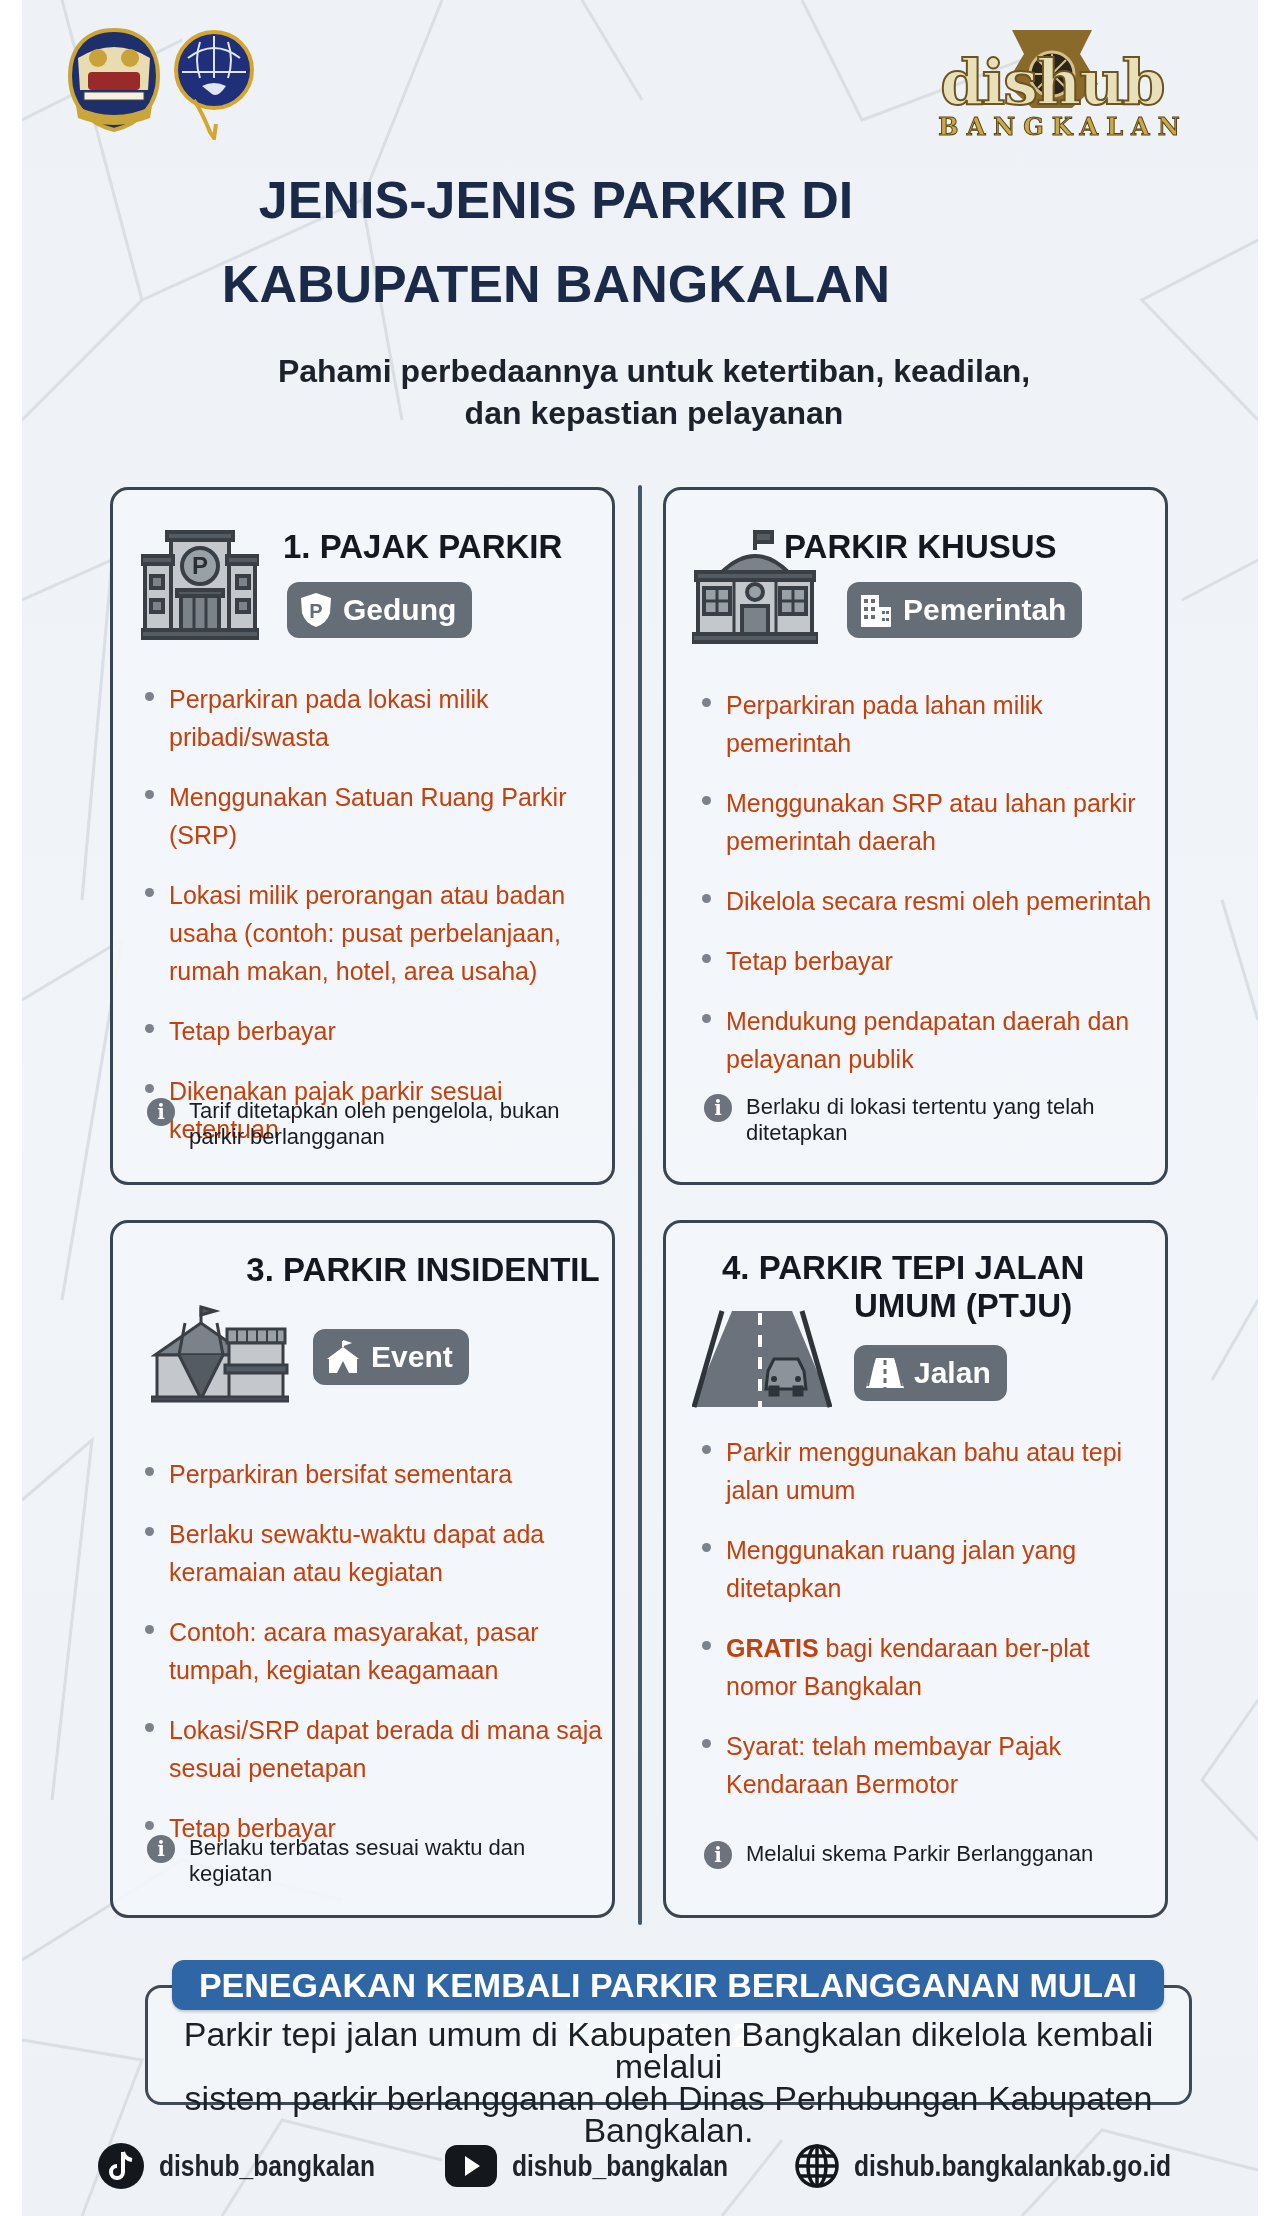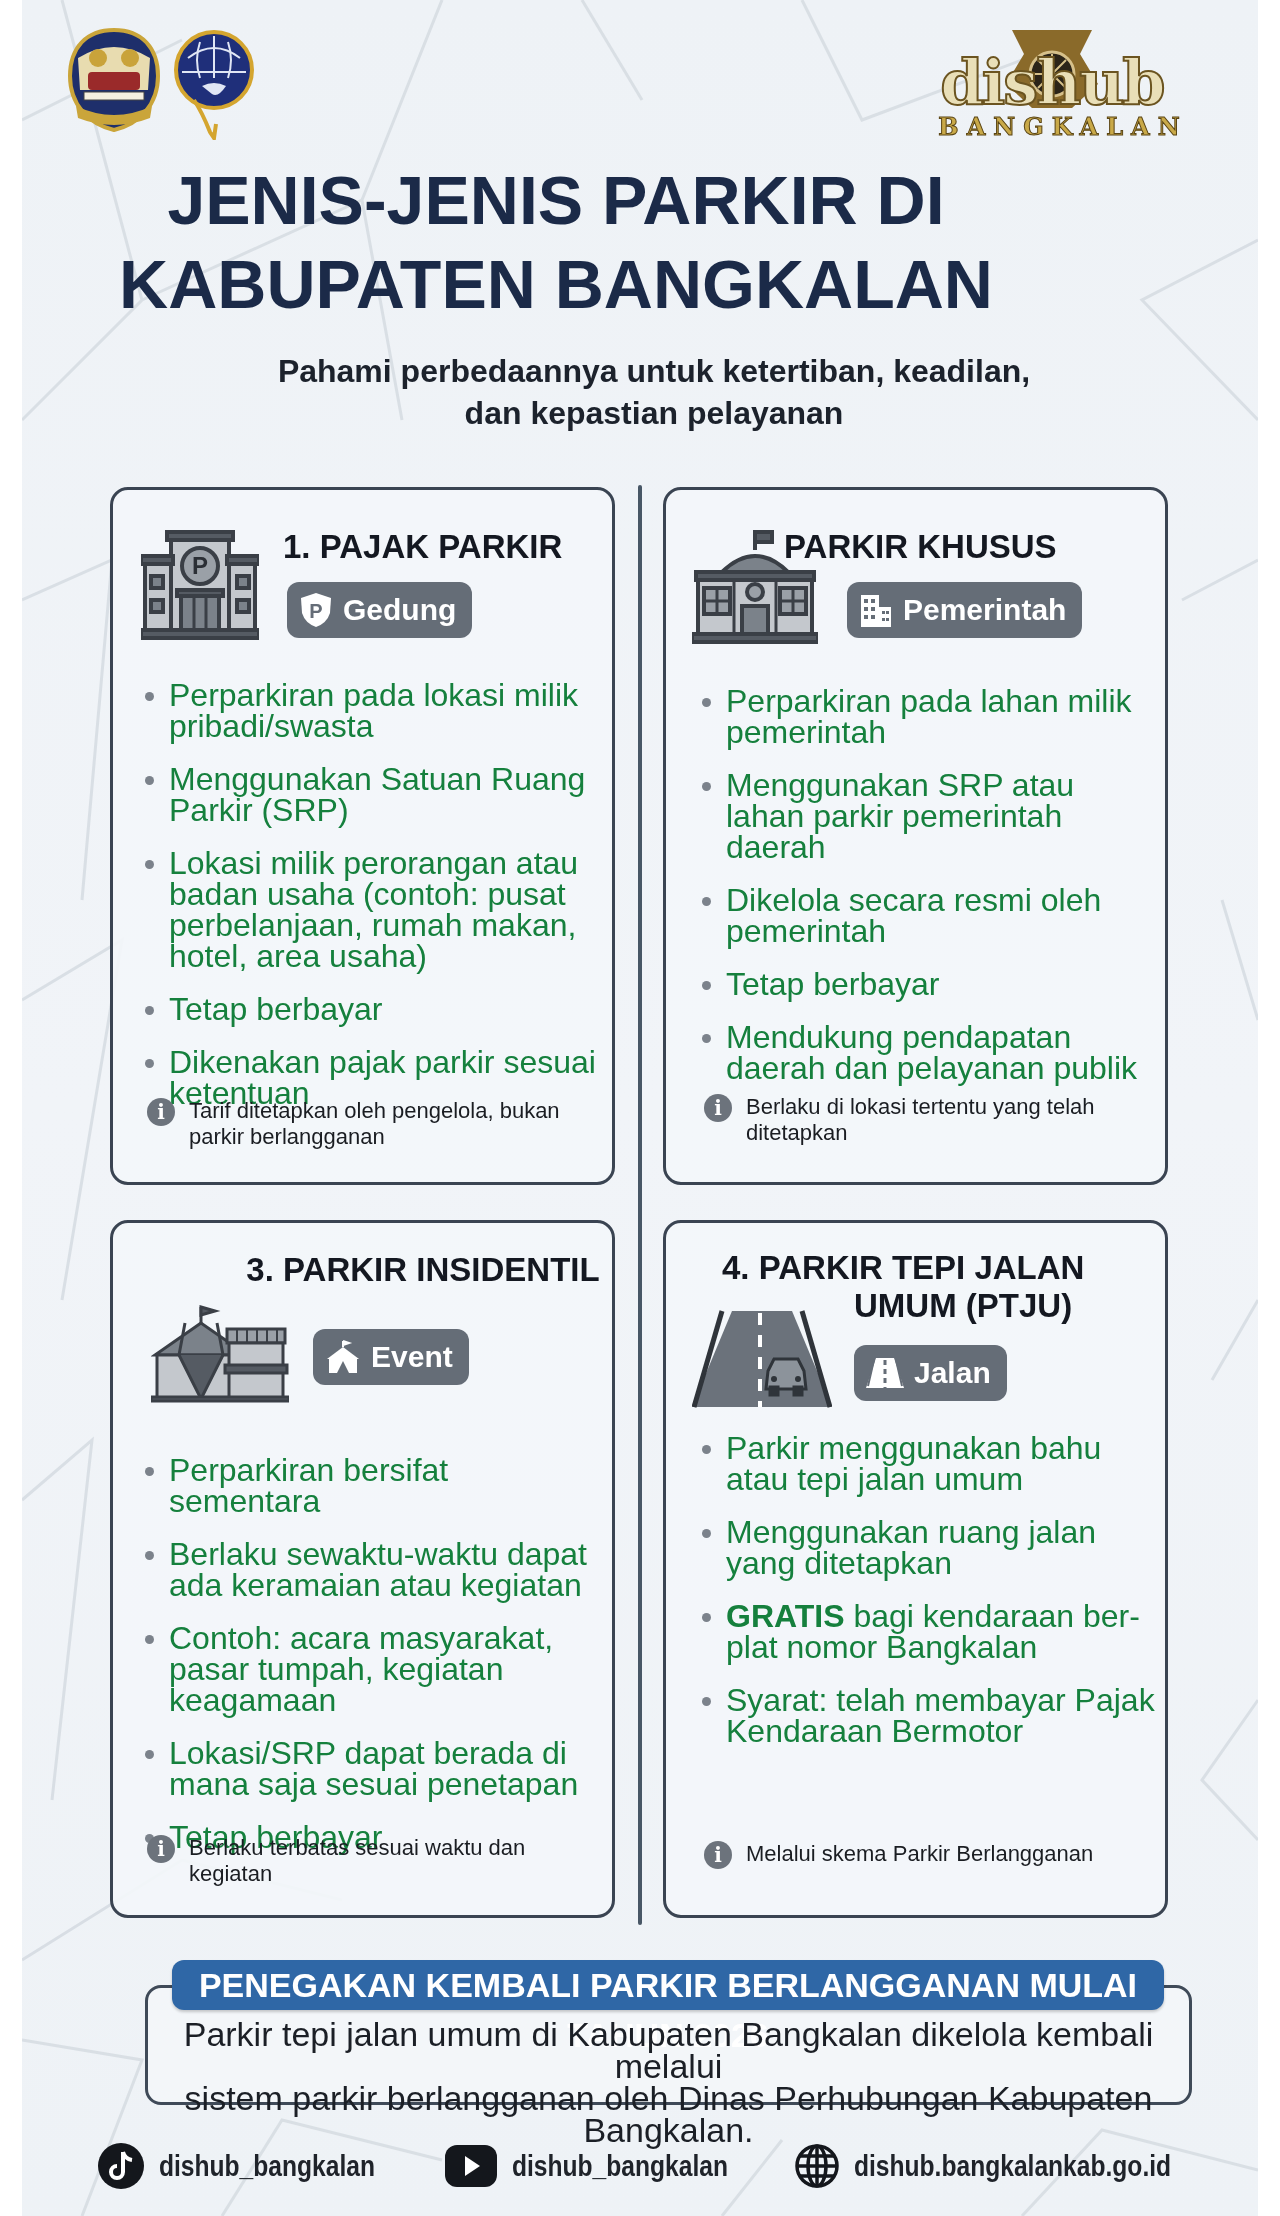--- a/index.html
+++ b/index.html
@@ -11,32 +11,32 @@
   .logo-left { position: absolute; left: 44px; top: 28px; width: 96px; height: 106px; }
   .logo-mid { position: absolute; left: 150px; top: 28px; width: 84px; height: 112px; }
   .logo-dishub { position: absolute; left: 880px; top: 24px; width: 300px; height: 118px; }
   .dishub-word { position: absolute; left: 0; top: 22px; width: 300px; text-align: center;
     font-family: "DejaVu Serif", serif; font-size: 62px; font-weight: bold; color: #e9dfb8;
     -webkit-text-stroke: 2px #6b5420; letter-spacing: -2px; }
   .dishub-sub { position: absolute; left: 36px; top: 88px; width: 250px; text-align: center;
     font-family: "DejaVu Serif", serif; font-size: 24px; font-weight: bold; color: #c9a948;
     letter-spacing: 8px; -webkit-text-stroke: 1px #5a4515; }
   .title { position: absolute; left: 0; top: 158px; width: 1068px; text-align: center;
-    font-size: 68px; font-weight: bold; color: #1b2a48; line-height: 84px; letter-spacing: 0px; }
+    font-size: 52px; font-weight: bold; color: #1b2a48; line-height: 84px; letter-spacing: 0px; }
   .subtitle { position: absolute; left: 0; top: 350px; width: 1236px; text-align: center;
     font-size: 32px; font-weight: bold; color: #1c222c; line-height: 42px; padding-left: 28px; }
   .divider { position: absolute; left: 616px; top: 485px; width: 4px; height: 1440px; background: #485766; border-radius: 2px; }
   .card { position: absolute; width: 505px; height: 698px; border: 3px solid #3a4452; border-radius: 18px;
     background: rgba(243,246,250,0.92); }
   .card .title-text { position: absolute; font-size: 33px; font-weight: bold; color: #141821; line-height: 38px; white-space: nowrap; }
   .badge { position: absolute; height: 56px; background: #656d77; border-radius: 12px; color: #ffffff;
     font-size: 30px; font-weight: bold; display: flex; align-items: center; padding: 0 16px 0 12px; gap: 10px; }
   .badge svg { flex: none; }
   .bullets { position: absolute; list-style: none; }
-  .bullets li { position: relative; padding-left: 26px; font-size: 32px; line-height: 31px; color: #15803d; margin-bottom: 22px; }
+  .bullets li { position: relative; padding-left: 26px; font-size: 25px; line-height: 38px; color: #c2410c; margin-bottom: 22px; }
   .bullets li::before { content: ""; position: absolute; left: 2px; top: 12px; width: 9px; height: 9px; border-radius: 50%; background: #7b828b; }
   .bullets b { font-weight: bold; }
   .note { position: absolute; display: flex; gap: 14px; align-items: flex-start; font-size: 22px; line-height: 26px; color: #1a1d22; }
   .info-icon { flex: none; width: 28px; height: 28px; border-radius: 50%; background: #6c737c; color: #fff;
     font-family: "DejaVu Serif", serif; font-weight: bold; font-size: 20px; text-align: center; line-height: 28px; }
   .banner-box { position: absolute; left: 123px; top: 1985px; width: 1047px; height: 120px;
     border: 3px solid #3f4a58; border-radius: 16px; background: rgba(242,245,249,0.95); }
   .banner-head { position: absolute; left: 150px; top: 1960px; width: 992px; height: 50px; background: #2f67a6;
     border-radius: 12px; color: #ffffff; font-size: 34px; font-weight: bold; text-align: center; line-height: 50px; letter-spacing: 0px;
     box-shadow: 0 2px 3px rgba(0,0,0,0.2); }

